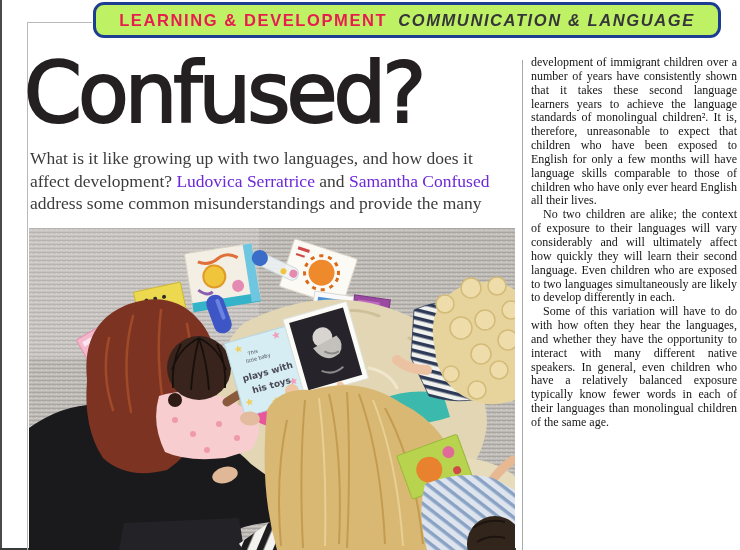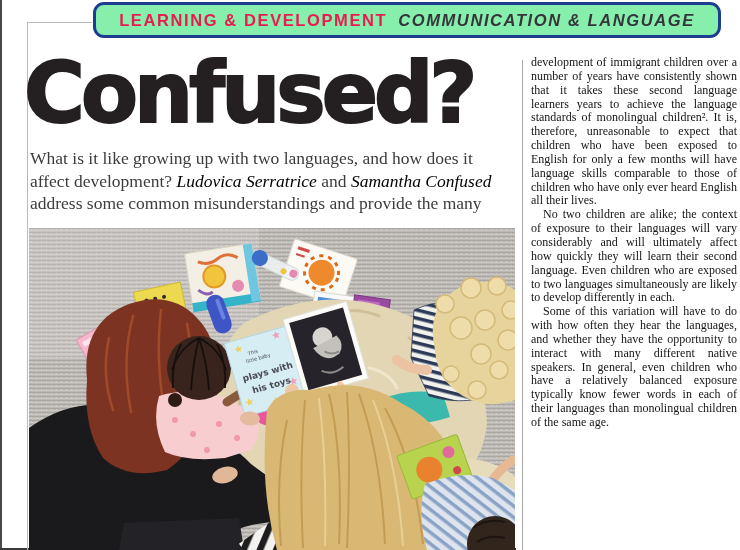--- a/index.html
+++ b/index.html
@@ -7,39 +7,39 @@
     width:740px;height:550px;position:relative;overflow:hidden;
     background:#ffffff;font-family:"Liberation Serif", serif;
   }
   .edge-left{position:absolute;left:0;top:0;width:2px;height:550px;background:#4a4a4a;}
   .edge-bottom{position:absolute;left:0;bottom:0;width:516px;height:2px;background:#3a3a3a;}
   .frame-v{position:absolute;left:27px;top:22px;width:1px;height:528px;background:#b9b9b9;}
   .frame-h{position:absolute;left:28px;top:22px;width:64px;height:1px;background:#b9b9b9;}
 
   .banner{
     position:absolute;left:93px;top:2px;width:622px;height:30px;
-    border:3px solid #1d3d91;border-radius:11px;background:#86efac;
+    border:3px solid #1d3d91;border-radius:11px;background:#bef264;
     display:flex;align-items:center;justify-content:center;
     font-family:"Liberation Sans", sans-serif;font-weight:700;
     font-size:16.5px;letter-spacing:1.6px;white-space:nowrap;
   }
   .banner .cat{color:#e81d4f;margin-right:11px;}
   .banner .sec{color:#35353a;font-style:italic;}
 
   .headline{
     position:absolute;left:24px;top:44px;width:500px;
-    font-family:"DejaVu Sans", sans-serif;font-weight:700;
+    font-family:"DejaVu Sans", sans-serif;font-weight:400;
     font-size:83px;line-height:100px;letter-spacing:-4px;color:#242021;
     -webkit-text-stroke:2px #242021;
   }
   .standfirst{
     position:absolute;left:30px;top:147px;width:480px;
     font-size:17.5px;line-height:22.5px;color:#3c3c3c;
   }
-  .standfirst .author{font-style:italic;color:#000000;}
+  .standfirst .author{color:#6d28d9;}
 
   .photo{position:absolute;left:29px;top:228px;width:486px;height:322px;}
   .photo svg{display:block;width:100%;height:100%;}
 
   .col-rule{position:absolute;left:522px;top:60px;width:1px;height:490px;background:#a8a8a8;}
   .column{
     position:absolute;left:531px;top:56px;width:206px;height:500px;
     font-size:12px;line-height:13.85px;color:#141414;text-align:justify;
   }
   .column p{margin:0;}

